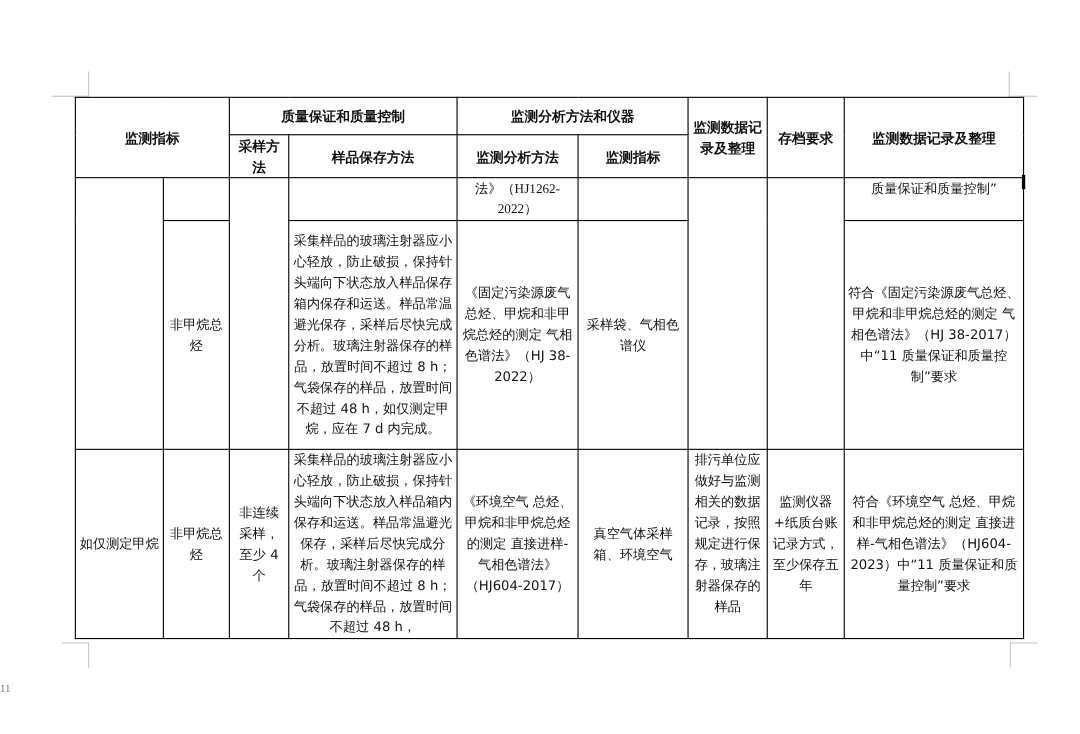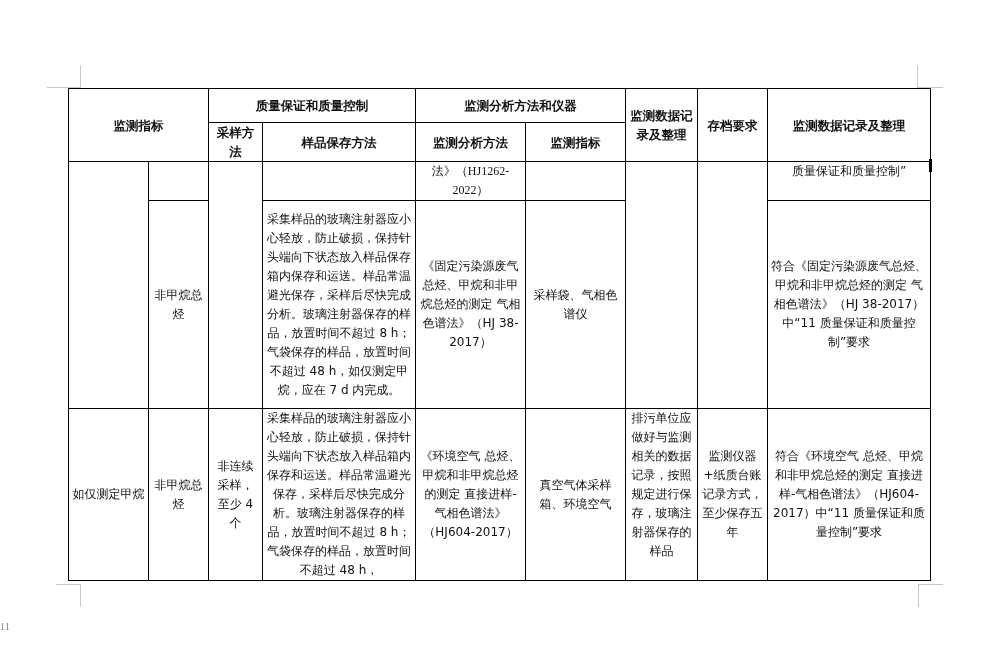--- a/index.html
+++ b/index.html
@@ -67,34 +67,34 @@
     <td class="top serif">法》（HJ1262-2022）</td>
     <td></td>
     <td rowspan="2"></td>
     <td rowspan="2"></td>
     <td class="top">质量保证和质量控制”</td>
   </tr>
 
   <tr style="height:208px">
     <td>非甲烷总烃</td>
     <td class="justify">采集样品的玻璃注射器应小心轻放，防止破损，保持针头端向下状态放入样品保存箱内保存和运送。样品常温避光保存，采样后尽快完成分析。玻璃注射器保存的样品，放置时间不超过 8 h；气袋保存的样品，放置时间不超过 48 h，如仅测定甲烷，应在 7 d 内完成。</td>
-    <td>《固定污染源废气总烃、甲烷和非甲烷总烃的测定 气相色谱法》（HJ 38-2017）</td>
+    <td>《固定污染源废气总烃、甲烷和非甲烷总烃的测定 气相色谱法》（HJ 38-2022）</td>
     <td>采样袋、气相色谱仪</td>
     <td>符合《固定污染源废气总烃、甲烷和非甲烷总烃的测定 气相色谱法》（HJ 38-2017）中“11 质量保证和质量控制”要求</td>
   </tr>
 
   <tr style="height:167px">
     <td>如仅测定甲烷</td>
     <td>非甲烷总烃</td>
     <td>非连续采样，至少 4 个</td>
     <td class="justify top">采集样品的玻璃注射器应小心轻放，防止破损，保持针头端向下状态放入样品箱内保存和运送。样品常温避光保存，采样后尽快完成分析。玻璃注射器保存的样品，放置时间不超过 8 h；气袋保存的样品，放置时间不超过 48 h，</td>
     <td>《环境空气 总烃、甲烷和非甲烷总烃的测定 直接进样-气相色谱法》（HJ604-2017）</td>
     <td>真空气体采样箱、环境空气</td>
     <td class="top">排污单位应做好与监测相关的数据记录，按照规定进行保存，玻璃注射器保存的样品</td>
     <td>监测仪器+纸质台账记录方式，至少保存五年</td>
-    <td>符合《环境空气 总烃、甲烷和非甲烷总烃的测定 直接进样-气相色谱法》（HJ604-2017）中“11 质量保证和质量控制”要求</td>
+    <td>符合《环境空气 总烃、甲烷和非甲烷总烃的测定 直接进样-气相色谱法》（HJ604-2023）中“11 质量保证和质量控制”要求</td>
   </tr>
 </tbody>
   </table>
 
 <div class="edgebar"></div>
 
 <div class="pagenum">11</div>
 
 </body></html>

